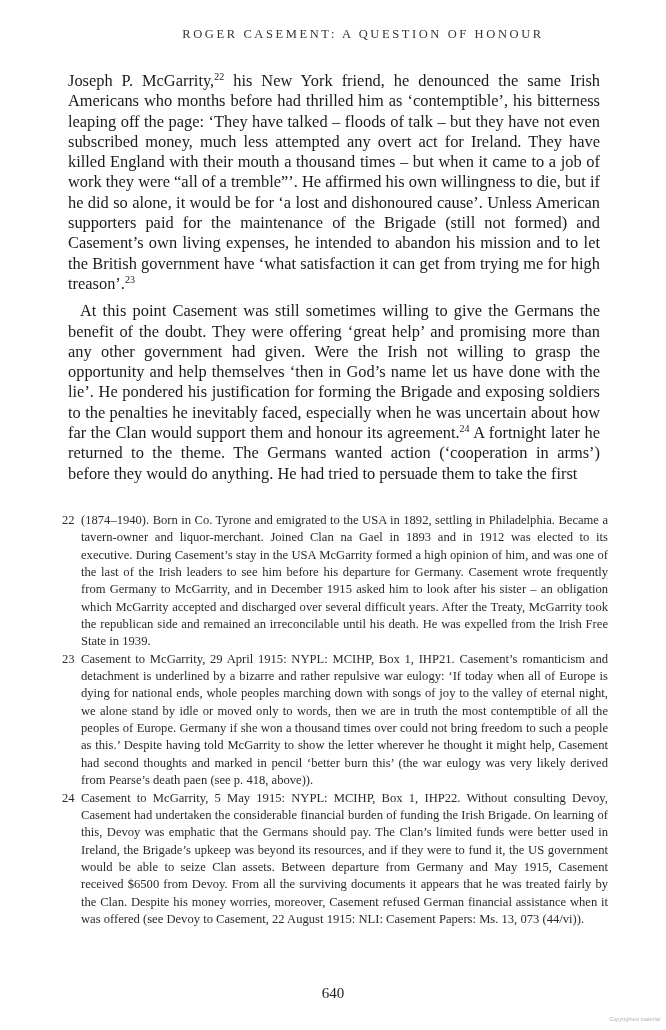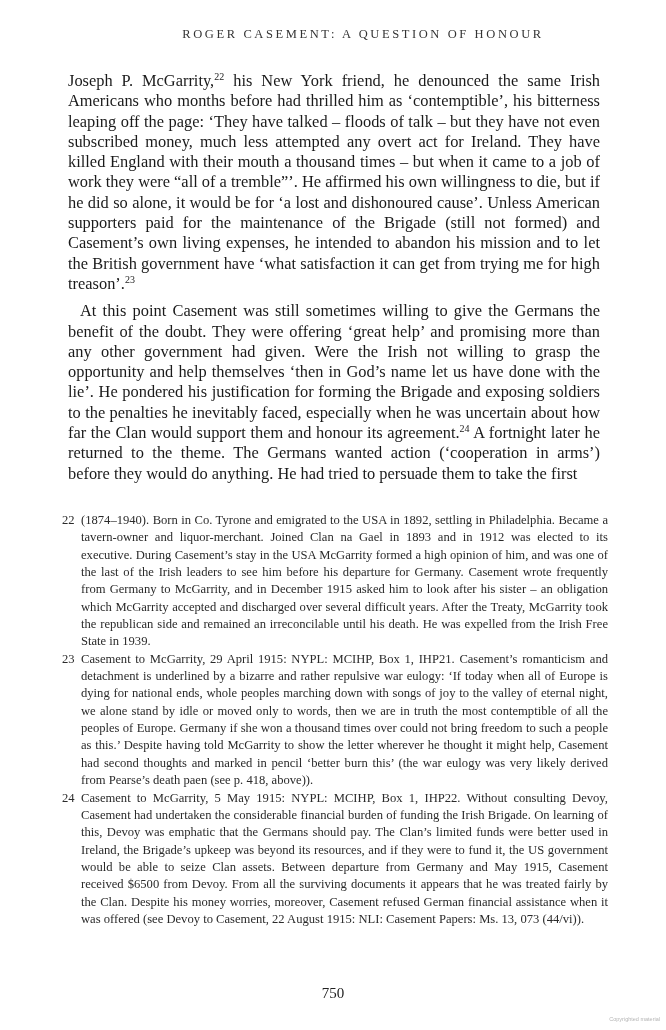--- a/index.html
+++ b/index.html
@@ -39,14 +39,14 @@
   <div class="fn">
     <span class="fn-num">23</span>
     <span class="fn-text">Casement to McGarrity, 29 April 1915: NYPL: MCIHP, Box 1, IHP21. Casement’s romanticism and detachment is underlined by a bizarre and rather repulsive war eulogy: ‘If today when all of Europe is dying for national ends, whole peoples marching down with songs of joy to the valley of eternal night, we alone stand by idle or moved only to words, then we are in truth the most contemptible of all the peoples of Europe. Germany if she won a thousand times over could not bring freedom to such a people as this.’ Despite having told McGarrity to show the letter wherever he thought it might help, Casement had second thoughts and marked in pencil ‘better burn this’ (the war eulogy was very likely derived from Pearse’s death paen (see p. 418, above)).</span>
   </div>
   <div class="fn">
     <span class="fn-num">24</span>
     <span class="fn-text">Casement to McGarrity, 5 May 1915: NYPL: MCIHP, Box 1, IHP22. Without consulting Devoy, Casement had undertaken the considerable financial burden of funding the Irish Brigade. On learning of this, Devoy was emphatic that the Germans should pay. The Clan’s limited funds were better used in Ireland, the Brigade’s upkeep was beyond its resources, and if they were to fund it, the US government would be able to seize Clan assets. Between departure from Germany and May 1915, Casement received $6500 from Devoy. From all the surviving documents it appears that he was treated fairly by the Clan. Despite his money worries, moreover, Casement refused German financial assistance when it was offered (see Devoy to Casement, 22 August 1915: NLI: Casement Papers: Ms. 13, 073 (44/vi)).</span>
   </div>
 </div>
 
-<div class="folio">750</div>
+<div class="folio">640</div>
 <div class="copyright">Copyrighted material</div>
 
 </body></html>

